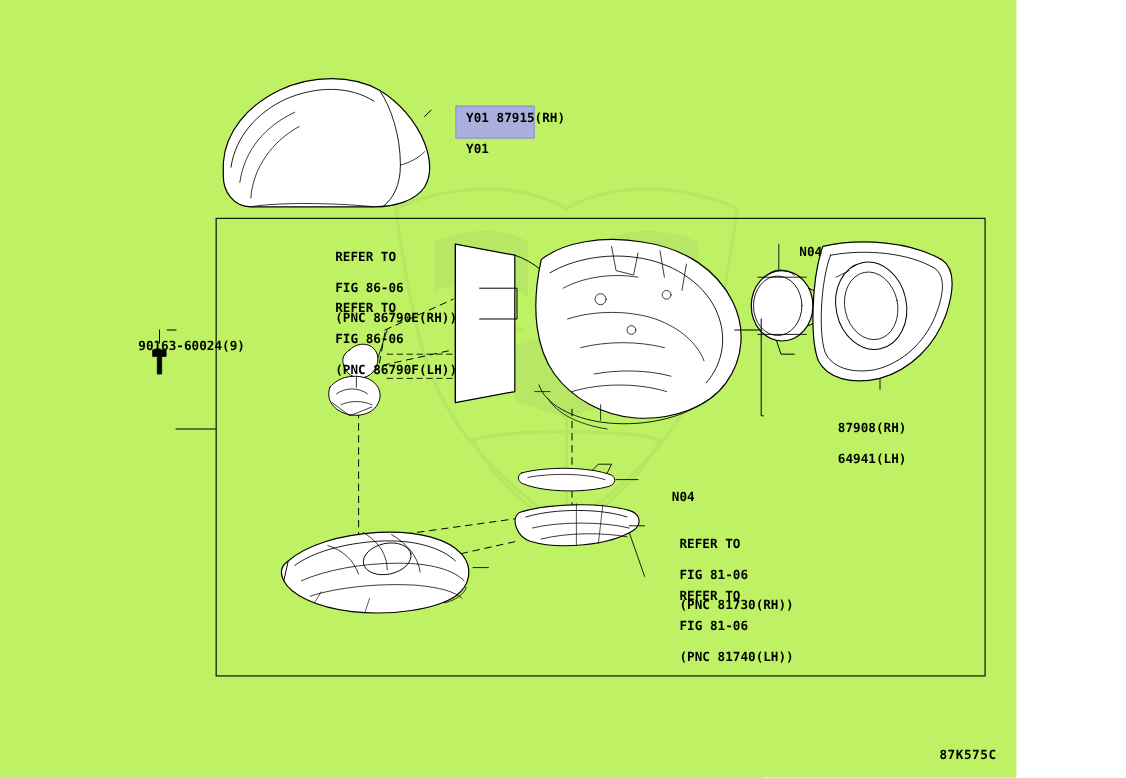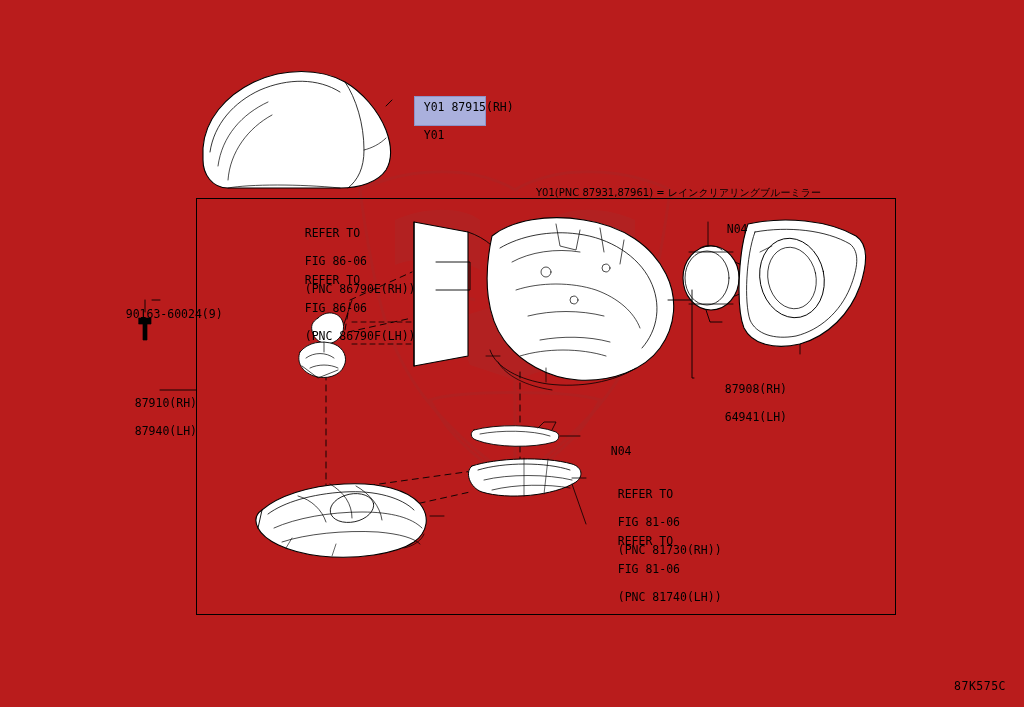--- a/index.html
+++ b/index.html
@@ -9,23 +9,24 @@
   }
   body {
     width: 1024px;
     height: 707px;
     font-family: "DejaVu Sans Mono", monospace;
     color: #000000;
     overflow: hidden;
   }
   #page {
     position: relative;
-    width: 1024px;
+    width: 924px;
     height: 707px;
-    background: #b91c1c;
+    background: #bef264;
+    font-weight: bold;
   }
   .frame-border {
     position: absolute;
     border: 1.5px solid #000;
     box-sizing: border-box;
   }
   svg.art {
     position: absolute;
     left: 0;
     top: 0;
@@ -232,38 +233,34 @@
 
   <div class="lbl" style="left:396px; top:86px;">
     <span>Y01 87915(RH)</span><br>
     <span>Y01</span>
   </div>
 
   <div class="lbl" style="left:98px; top:293px;">
     <span>90163-60024(9)</span>
   </div>
 
-  <div class="lbl" style="left:107px; top:382px;">
-    <span>87910(RH)</span><br>
-    <span>87940(LH)</span>
-  </div>
 
   <div class="lbl" style="left:277px; top:212px;">
     <span>REFER TO</span><br>
     <span>FIG 86-06</span><br>
     <span>(PNC 86790E(RH))</span>
   </div>
 
   <div class="lbl" style="left:277px; top:259px;">
     <span>REFER TO</span><br>
     <span>FIG 86-06</span><br>
     <span>(PNC 86790F(LH))</span>
   </div>
 
-  <div class="lbl" style="left:697px; top:368px;">
+  <div class="lbl" style="left:734px; top:368px;">
     <span>87908(RH)</span><br>
     <span>64941(LH)</span>
   </div>
 
 
   <div class="lbl" style="left:699px; top:208px;">
     <span>N04</span>
   </div>
 
   <div class="lbl" style="left:583px; top:430px;">
@@ -277,18 +274,17 @@
     <span>(PNC 81730(RH))</span>
   </div>
 
   <div class="lbl" style="left:590px; top:520px;">
     <span>REFER TO</span><br>
     <span>FIG 81-06</span><br>
     <span>(PNC 81740(LH))</span>
   </div>
 
   <div class="jp" style="left:536px; top:160px;">
-    <div>Y01(PNC 87931,87961) = レインクリアリングブルーミラー</div>
   </div>
 
   <div class="code-br">87K575C</div>
 
 </div>
 
 </body></html>

